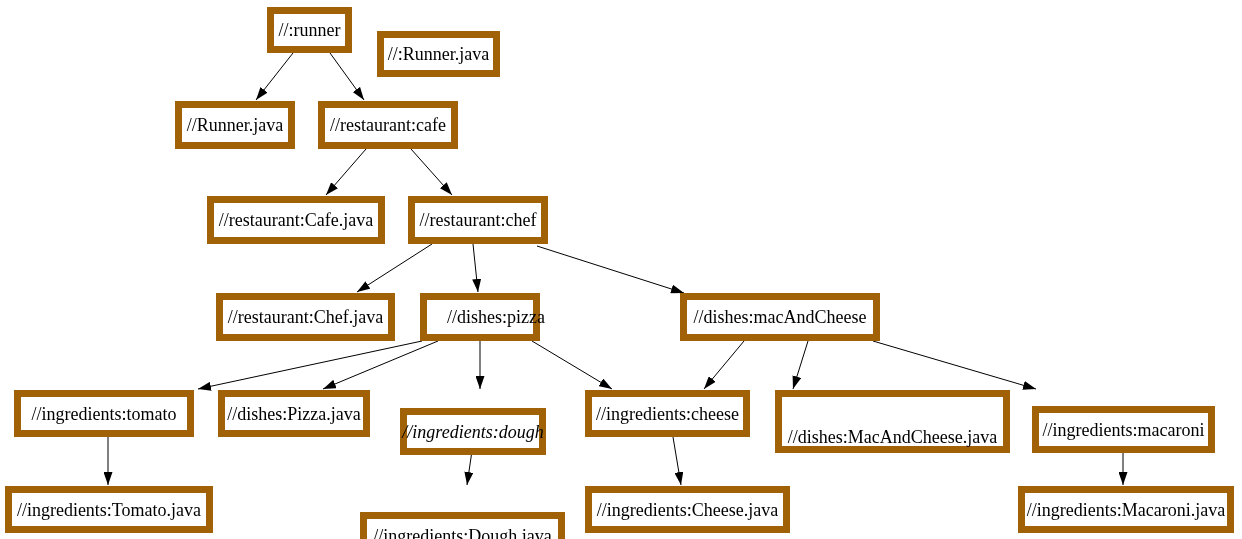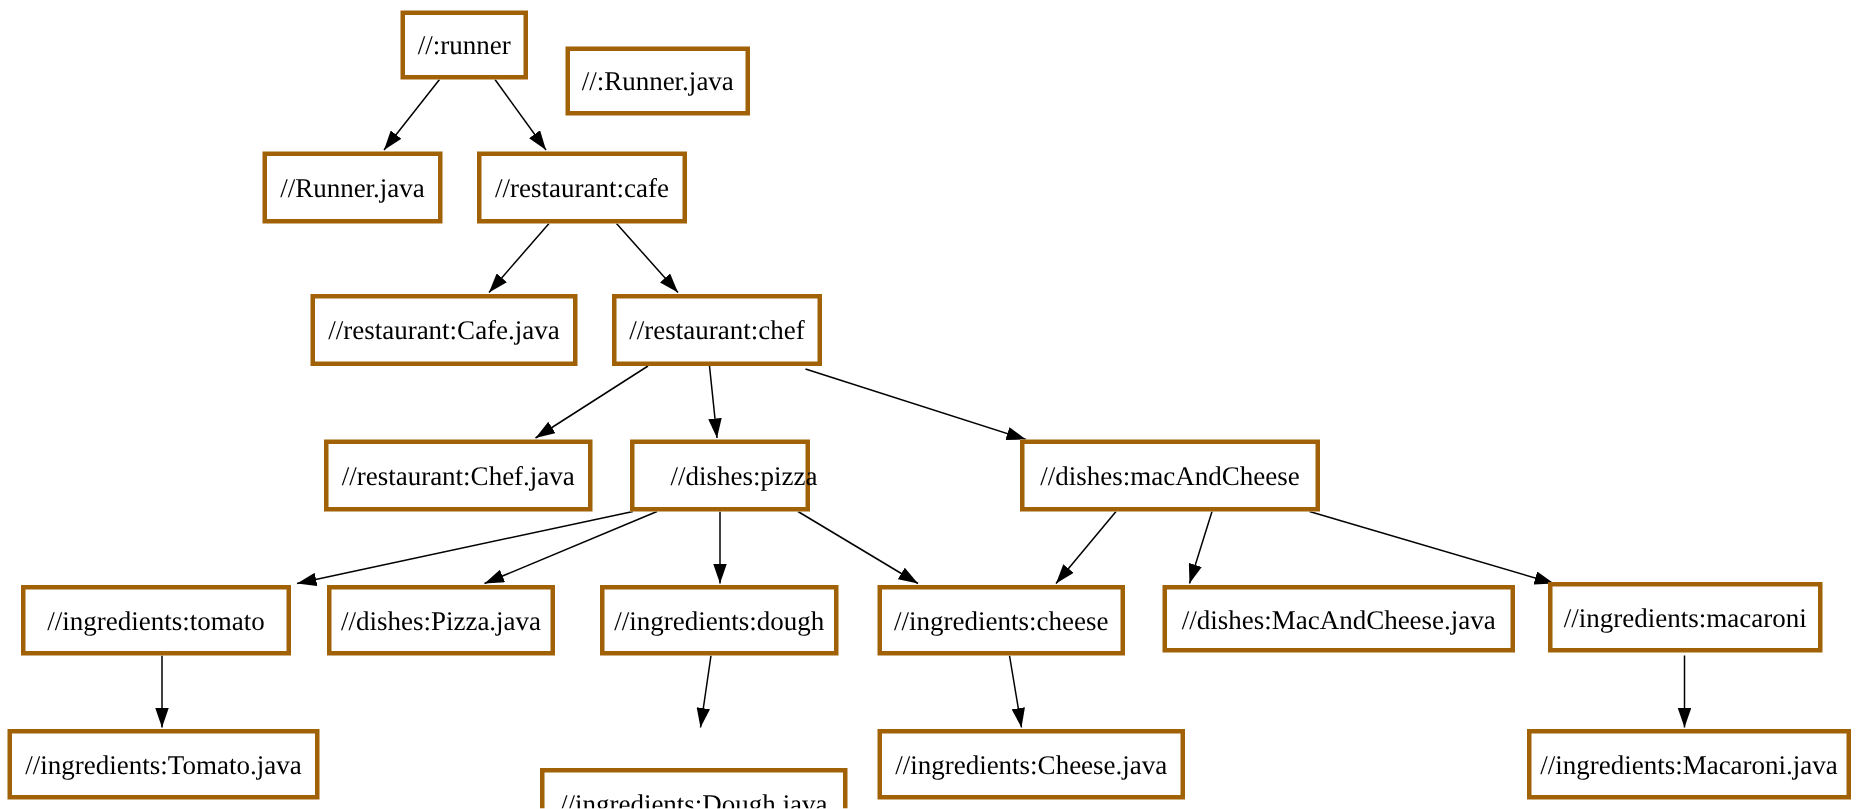--- a/index.html
+++ b/index.html
@@ -19,21 +19,21 @@
     position: absolute;
     left: 0;
     top: 0;
     width: 1242px;
     height: 539px;
   }
   .node {
     position: absolute;
     box-sizing: border-box;
     background: #ffffff;
-    border: 3px solid #a16207;
+    border: 7px solid #a16207;
     color: #000000;
     display: flex;
     align-items: center;
     justify-content: center;
     font-size: 18px;
     line-height: 1;
     white-space: nowrap;
     text-align: center;
   }
   .edge-line {
@@ -99,30 +99,30 @@
       </div>
       <div class="node" style="left: 680px; top: 293px; width: 200px; height: 48px; font-family: Liberation Serif, serif;">
         <span>//dishes:macAndCheese</span>
       </div>
       <div class="node" style="left: 14px; top: 390px; width: 180px; height: 47px;">
         <span>//ingredients:tomato</span>
       </div>
       <div class="node" style="left: 218px; top: 390px; width: 152px; height: 47px;">
         <span>//dishes:Pizza.java</span>
       </div>
-      <div class="node" style="left: 400px; top: 390px; width: 159px; height: 47px;">
+      <div class="node" style="left: 400px; top: 408px; width: 146px; height: 47px; font-style: italic;">
         <span>//ingredients:dough</span>
       </div>
       <div class="node" style="left: 585px; top: 390px; width: 165px; height: 47px;">
         <span>//ingredients:cheese</span>
       </div>
-      <div class="node" style="left: 775px; top: 390px; width: 235px; height: 45px;">
+      <div class="node" style="left: 775px; top: 390px; width: 235px; height: 63px; align-items: flex-end;">
         <span>//dishes:MacAndCheese.java</span>
       </div>
-      <div class="node" style="left: 1032px; top: 388px; width: 183px; height: 47px;">
+      <div class="node" style="left: 1032px; top: 406px; width: 183px; height: 47px;">
         <span>//ingredients:macaroni</span>
       </div>
       <div class="node" style="left: 5px; top: 486px; width: 208px; height: 47px;">
         <span>//ingredients:Tomato.java</span>
       </div>
       <div class="node" style="left: 360px; top: 512px; width: 205px; height: 47px;">
         <span>//ingredients:Dough.java</span>
       </div>
       <div class="node" style="left: 585px; top: 486px; width: 205px; height: 47px;">
         <span>//ingredients:Cheese.java</span>

